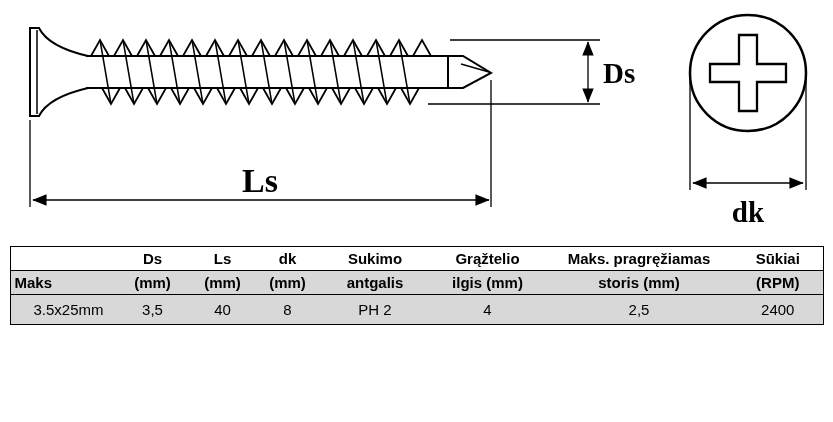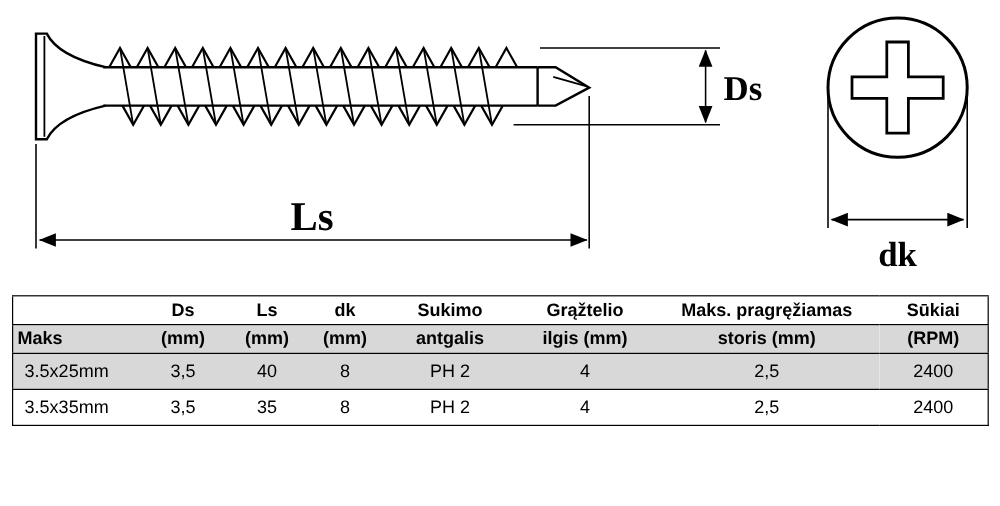--- a/index.html
+++ b/index.html
@@ -22,21 +22,21 @@
     font-size: 15px; border: 1px solid #000;
   }
   .spec-table th, .spec-table td {
     border-top: 1px solid #000;
     padding: 4px 4px; height: 21px;
     text-align: center; vertical-align: middle;
     white-space: nowrap; overflow: hidden;
     font-weight: normal;
   }
   .spec-table tr.hr1 th, .spec-table tr.hr2 th { font-weight: bold; height: 16px; padding: 3px 4px; }
-  .spec-table .c0 { text-align: left; padding-left: 10px; }
+  .spec-table .c0 { text-align: left; padding-left: 23px; }
   .spec-table tr.hr2 { background: #d8d8d8; }
   .spec-table tr.row-gray { background: #d8d8d8; }
 </style>
 </head>
 <body>
 
 <div class="page">
 
   <svg class="drawing" width="833" height="242" viewBox="0 0 833 242" xmlns="http://www.w3.org/2000/svg">
     <defs>
@@ -153,26 +153,16 @@
       <tr class="row-gray">
         <td class="c0">3.5x25mm</td>
         <td>3,5</td>
         <td>40</td>
         <td>8</td>
         <td>PH 2</td>
         <td>4</td>
         <td>2,5</td>
         <td>2400</td>
       </tr>
-      <tr>
-        <td class="c0">3.5x35mm</td>
-        <td>3,5</td>
-        <td>35</td>
-        <td>8</td>
-        <td>PH 2</td>
-        <td>4</td>
-        <td>2,5</td>
-        <td>2400</td>
-      </tr>
     </tbody>
   </table>
 
 </div>
 
 </body></html>

